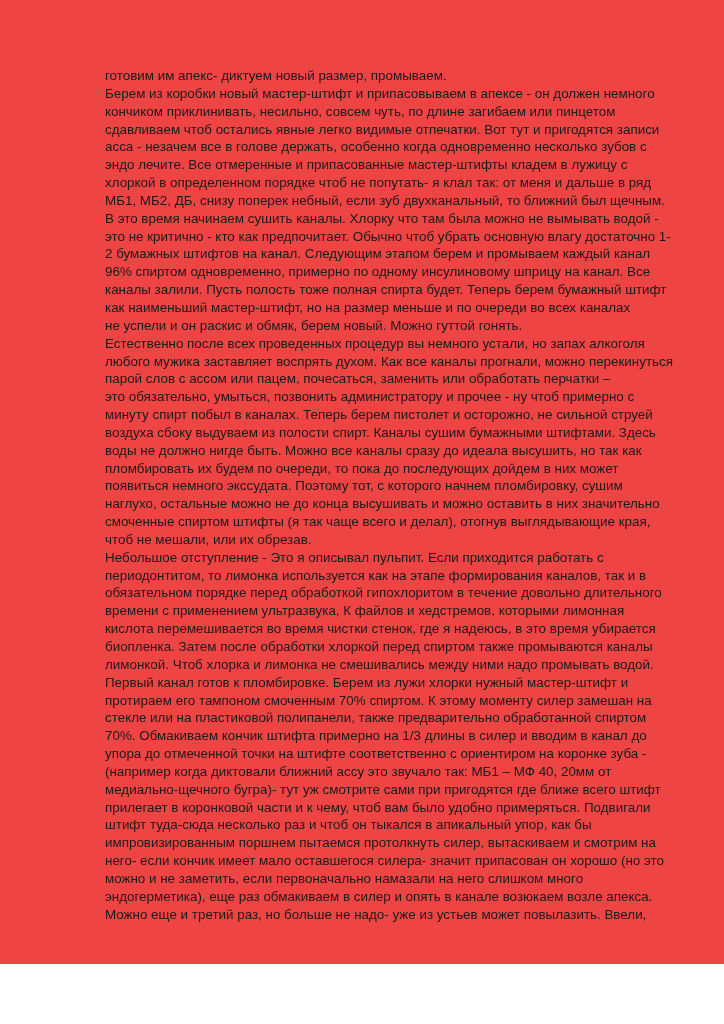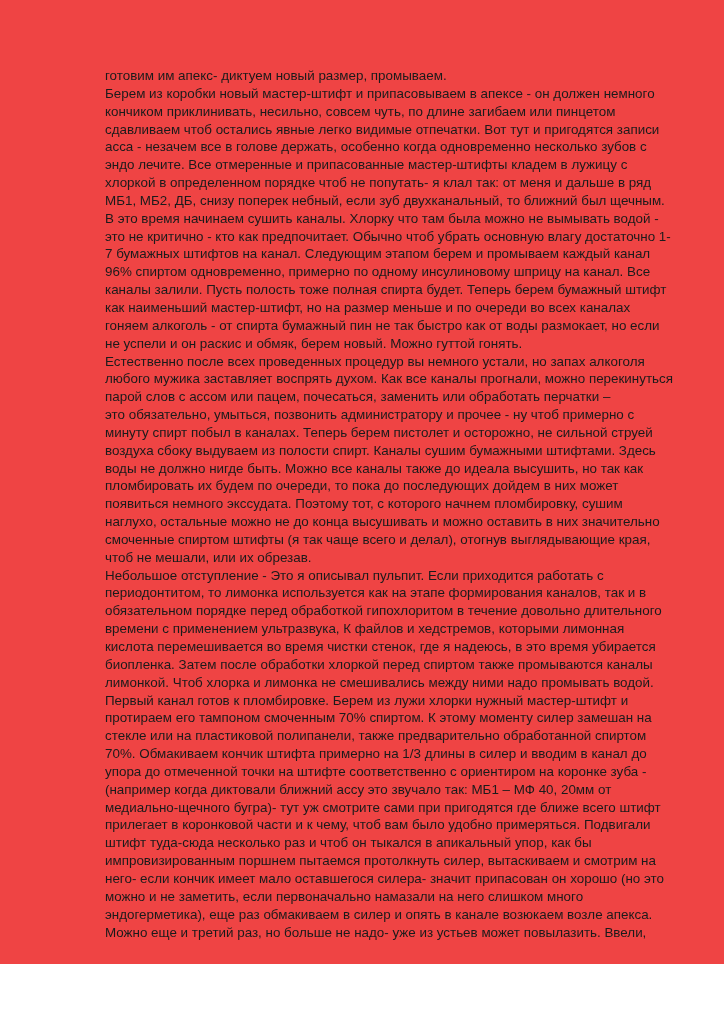--- a/index.html
+++ b/index.html
@@ -37,33 +37,32 @@
       <div class="line">готовим им апекс- диктуем новый размер, промываем.</div>
       <div class="line">Берем из коробки новый мастер-штифт и припасовываем в апексе - он должен немного</div>
       <div class="line">кончиком приклинивать, несильно, совсем чуть, по длине загибаем или пинцетом</div>
       <div class="line">сдавливаем чтоб остались явные легко видимые отпечатки. Вот тут и пригодятся записи</div>
       <div class="line">асса - незачем все в голове держать, особенно когда одновременно несколько зубов с</div>
       <div class="line">эндо лечите. Все отмеренные и припасованные мастер-штифты кладем в лужицу с</div>
       <div class="line">хлоркой в определенном порядке чтоб не попутать- я клал так: от меня и дальше в ряд</div>
       <div class="line">МБ1, МБ2, ДБ, снизу поперек небный, если зуб двухканальный, то ближний был щечным.</div>
       <div class="line">В это время начинаем сушить каналы. Хлорку что там была можно не вымывать водой -</div>
       <div class="line">это не критично - кто как предпочитает. Обычно чтоб убрать основную влагу достаточно 1-</div>
-      <div class="line">7 бумажных штифтов на канал. Следующим этапом берем и промываем каждый канал</div>
+      <div class="line">2 бумажных штифтов на канал. Следующим этапом берем и промываем каждый канал</div>
       <div class="line">96% спиртом одновременно, примерно по одному инсулиновому шприцу на канал. Все</div>
       <div class="line">каналы залили. Пусть полость тоже полная спирта будет. Теперь берем бумажный штифт</div>
       <div class="line">как наименьший мастер-штифт, но на размер меньше и по очереди во всех каналах</div>
-      <div class="line">гоняем алкоголь - от спирта бумажный пин не так быстро как от воды размокает, но если</div>
       <div class="line">не успели и он раскис и обмяк, берем новый. Можно гуттой гонять.</div>
       <div class="line">Естественно после всех проведенных процедур вы немного устали, но запах алкоголя</div>
       <div class="line">любого мужика заставляет воспрять духом. Как все каналы прогнали, можно перекинуться</div>
       <div class="line">парой слов с ассом или пацем, почесаться, заменить или обработать перчатки –</div>
       <div class="line">это обязательно, умыться, позвонить администратору и прочее - ну чтоб примерно с</div>
       <div class="line">минуту спирт побыл в каналах. Теперь берем пистолет и осторожно, не сильной струей</div>
       <div class="line">воздуха сбоку выдуваем из полости спирт. Каналы сушим бумажными штифтами. Здесь</div>
-      <div class="line">воды не должно нигде быть. Можно все каналы также до идеала высушить, но так как</div>
+      <div class="line">воды не должно нигде быть. Можно все каналы сразу до идеала высушить, но так как</div>
       <div class="line">пломбировать их будем по очереди, то пока до последующих дойдем в них может</div>
       <div class="line">появиться немного экссудата. Поэтому тот, с которого начнем пломбировку, сушим</div>
       <div class="line">наглухо, остальные можно не до конца высушивать и можно оставить в них значительно</div>
       <div class="line">смоченные спиртом штифты (я так чаще всего и делал), отогнув выглядывающие края,</div>
       <div class="line">чтоб не мешали, или их обрезав.</div>
       <div class="line">Небольшое отступление - Это я описывал пульпит. Если приходится работать с</div>
       <div class="line">периодонтитом, то лимонка используется как на этапе формирования каналов, так и в</div>
       <div class="line">обязательном порядке перед обработкой гипохлоритом в течение довольно длительного</div>
       <div class="line">времени с применением ультразвука, К файлов и хедстремов, которыми лимонная</div>
       <div class="line">кислота перемешивается во время чистки стенок, где я надеюсь, в это время убирается</div>

